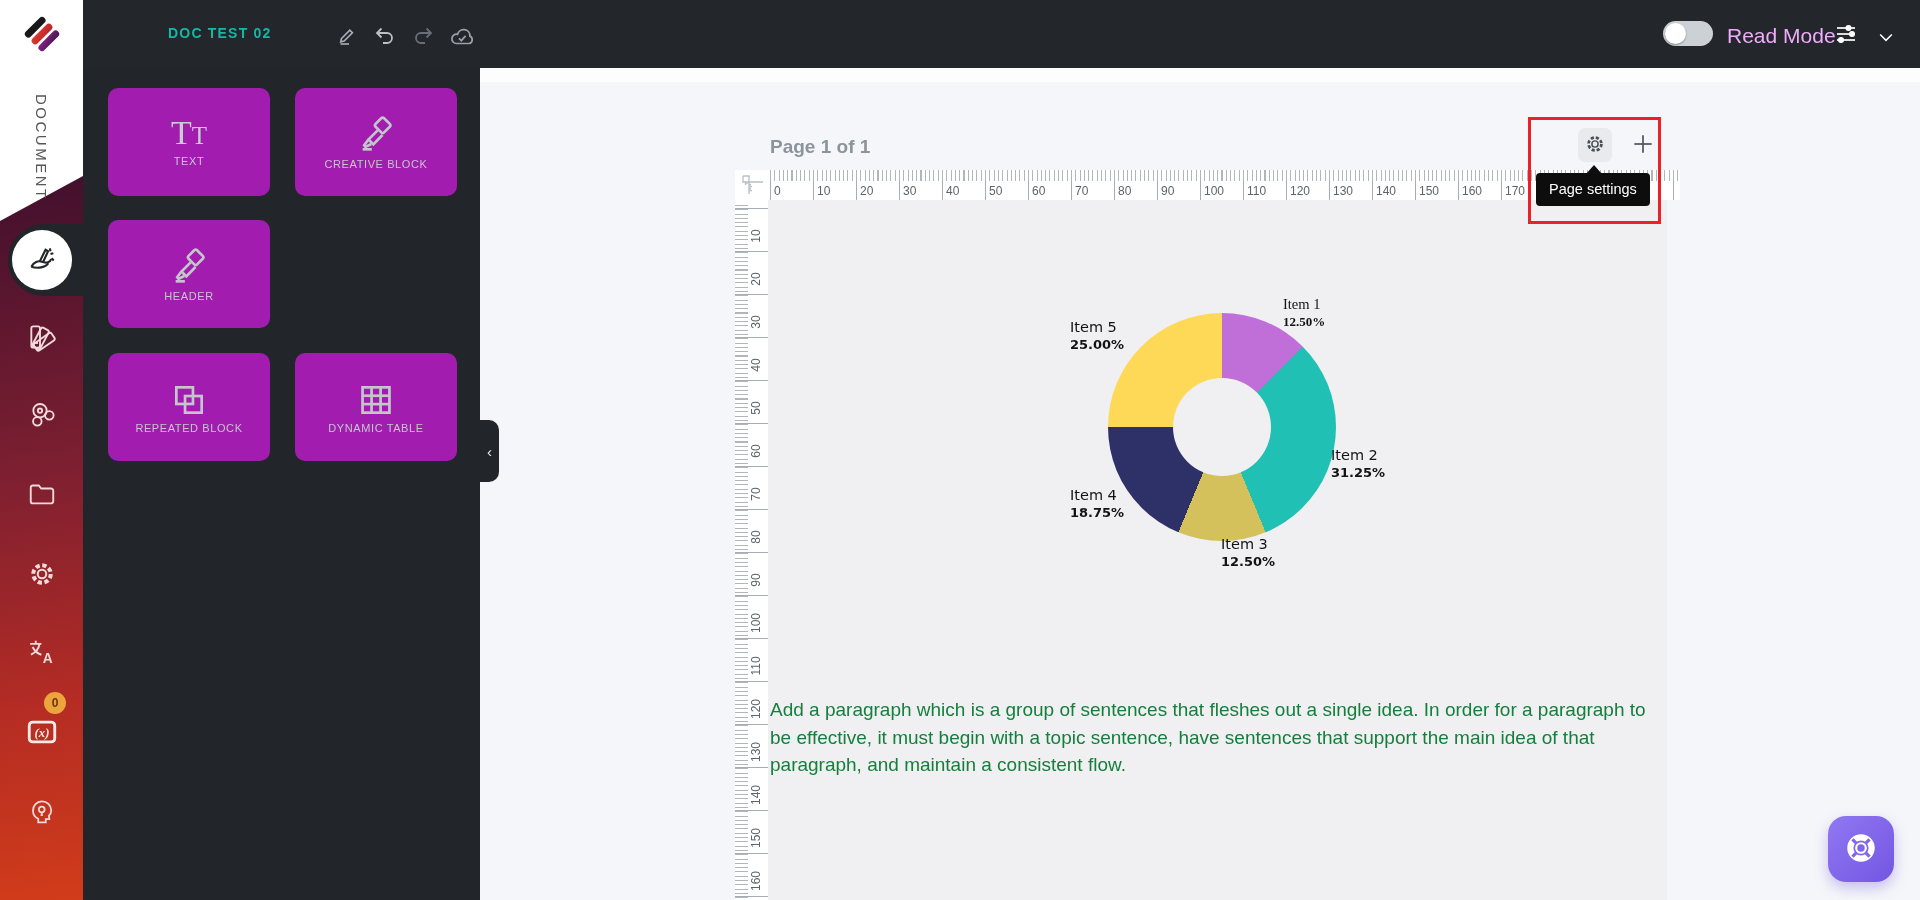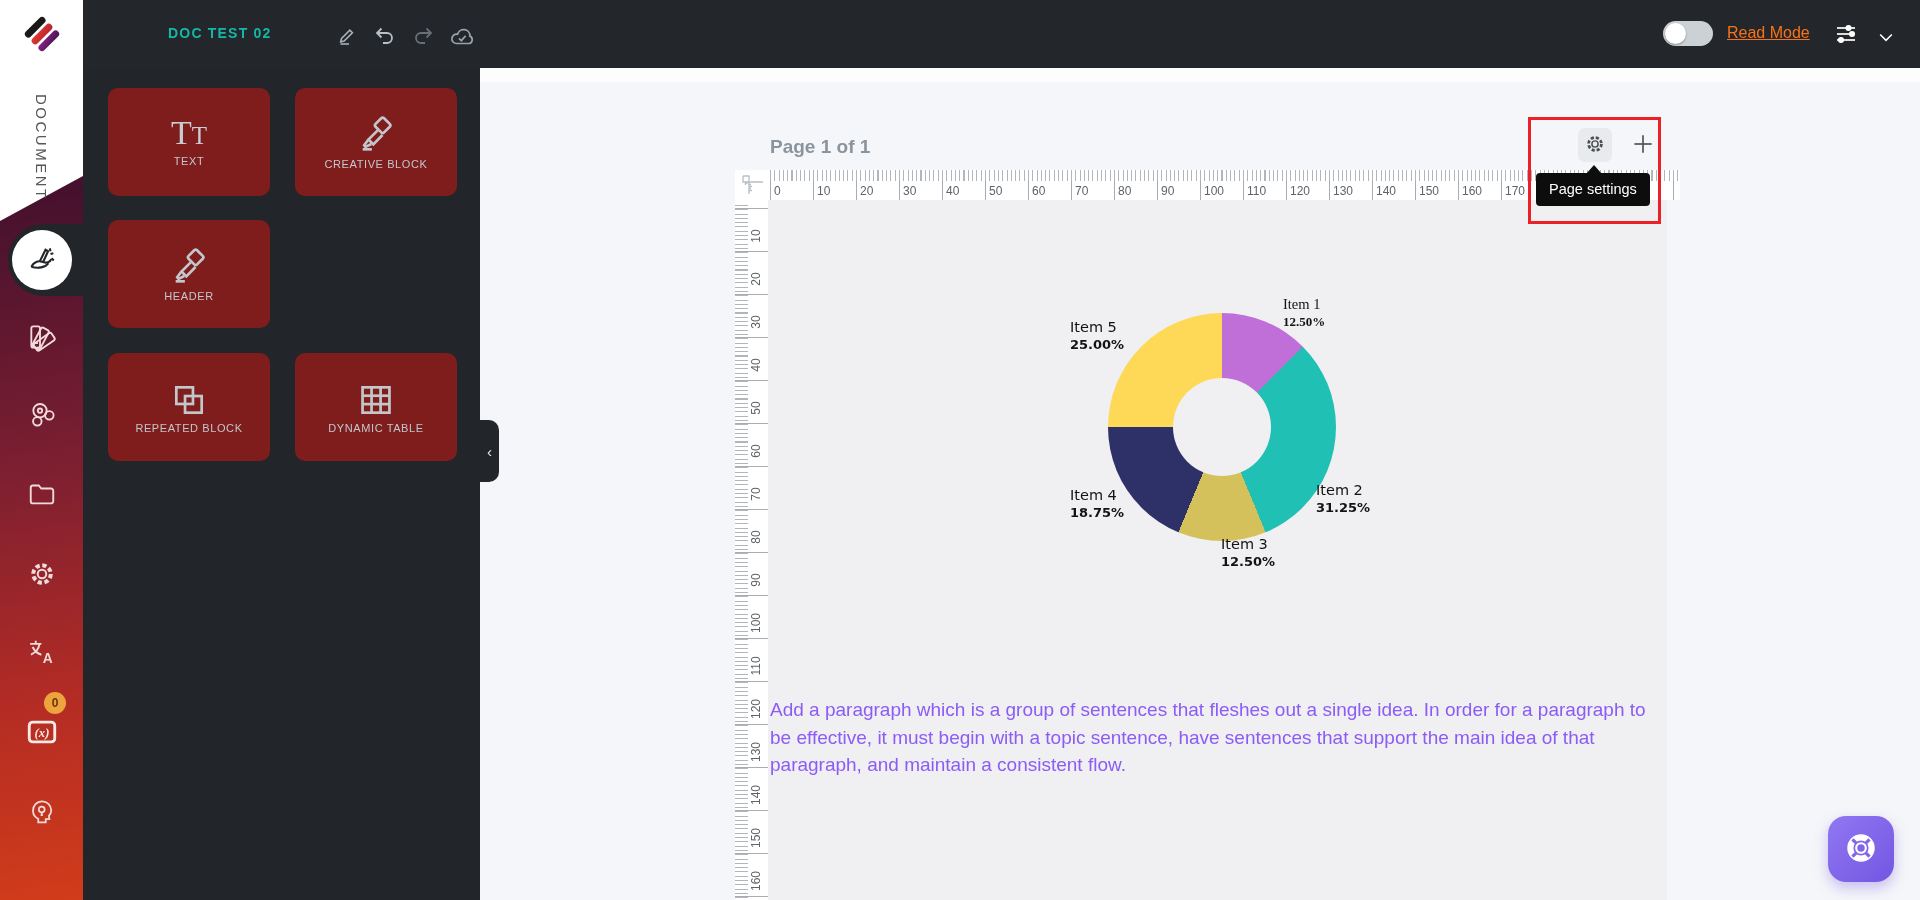--- a/index.html
+++ b/index.html
@@ -4,21 +4,21 @@
 <style>
   * { margin:0; padding:0; box-sizing:border-box; }
   html,body { width:1920px; height:900px; overflow:hidden; background:#f5f6f9;
               font-family:"Liberation Sans", sans-serif; }
   #app { position:relative; width:1920px; height:900px; }
 
   
   .topbar { position:absolute; left:83px; top:0; width:1837px; height:68px; background:#23262b; z-index:6; }
   .tb-title { position:absolute; left:85px; top:25px; color:#14b8a6; font-size:14px; font-weight:bold; letter-spacing:1.2px; }
   .tb-icbtn { position:absolute; top:24px; width:26px; height:26px; background:none; border:none; cursor:pointer; }
-  .readmode-label { position:absolute; left:1644px; top:24px; color:#f97316; font-size:16px;text-decoration:underline; }
+  .readmode-label { position:absolute; left:1644px; top:24px; color:#f0abfc; font-size:21px; }
   .toggle { position:absolute; left:1580px; top:21px; width:50px; height:25px; border-radius:13px; background:#ccd1d5; border:none; cursor:pointer; }
   .toggle .knob { position:absolute; left:2px; top:2px; width:21px; height:21px; border-radius:50%; background:#fff; box-shadow:0 1px 2px rgba(0,0,0,.35); }
 
   
   .sidebar { position:absolute; left:0; top:0; width:83px; height:900px; z-index:7;
              background:linear-gradient(172deg,#3f0f2d 18%,#7d1f31 52%,#b42c24 78%,#d13c1a 100%); }
   .sidebar-white { position:absolute; inset:0; background:#fff;
                    clip-path:polygon(0 0,100% 0,100% 176px,0 221px); }
   .brand-logo { position:absolute; left:21px; top:13px; width:42px; height:42px; }
   .vlabel { position:absolute; left:0; top:72px; width:83px; height:150px; display:flex; align-items:center; justify-content:center;
@@ -26,21 +26,21 @@
   .active-blob { position:absolute; left:8px; top:224px; width:75px; height:72px; background:#22252a; border-radius:36px 0 0 36px; }
   .active-circle { position:absolute; left:12px; top:230px; width:60px; height:60px; border-radius:50%; background:#fff;
                    display:flex; align-items:center; justify-content:center; border:none; cursor:pointer; }
   .sb-btn { position:absolute; left:0; width:83px; height:40px; background:none; border:none; cursor:pointer;
             display:flex; align-items:center; justify-content:center; }
   .badge { position:absolute; left:44px; top:692px; width:22px; height:22px; border-radius:50%; background:#eca43c;
            color:#6e330e; font-size:12px; font-weight:bold; display:flex; align-items:center; justify-content:center; z-index:2; }
 
   
   .panel { position:absolute; left:83px; top:68px; width:397px; height:832px; background:#22252a; z-index:5; }
-  .block-card { position:absolute; width:162px; height:108px; background:#7f1d1d; border:none; border-radius:10px; cursor:pointer;
+  .block-card { position:absolute; width:162px; height:108px; background:#a21caf; border:none; border-radius:10px; cursor:pointer;
                 display:flex; flex-direction:column; align-items:center; justify-content:center; }
   .block-card .blabel { font-size:11px; letter-spacing:.6px; color:#c3c7cb; }
   .col1 { left:25px; } .col2 { left:212px; }
   .row1 { top:20px; } .row2 { top:152px; } .row3 { top:285px; }
   .tt-icon { font-family:"Liberation Serif", serif; color:#c9cdd1; line-height:30px; }
   .tt-icon .big { font-size:34px; } .tt-icon .small { font-size:25px; }
   .collapse-tab { position:absolute; right:-19px; top:352px; width:19px; height:62px; background:#22252a;
                   border:none; border-radius:0 10px 10px 0; color:#e8eaec; font-size:15px; cursor:pointer; }
 
   
@@ -73,23 +73,23 @@
              background-size:13px 100%,100% 100%; background-repeat:no-repeat,repeat; background-position:0 5px,0 8px; }
   .v-num { position:absolute; left:11px; width:20px; height:18px; font-size:12px; color:#5f6469;
            display:flex; align-items:center; justify-content:center; transform:rotate(-90deg); }
 
   
   .page-content { position:absolute; left:288px; top:132px; width:899px; height:700px; background:#f0eff1; }
   .donut { position:absolute; left:340px; top:113px; width:228px; height:228px; border-radius:50%; }
   .donut-hole { position:absolute; inset:65px; border-radius:50%; background:#f0eff1; }
   .cl { position:absolute; font-family:"DejaVu Sans", sans-serif; font-size:14.5px; color:#131313; line-height:16.5px; }
   .cl b { font-size:13px;text-align:right; }
-  .cl1 { left:515px; top:96px;font-family:Liberation Serif, serif; } .cl2 { left:548px; top:247px;margin-top:35px; } .cl3 { left:453px; top:336px; }
+  .cl1 { left:515px; top:96px;font-family:Liberation Serif, serif; } .cl2 { left:563px; top:247px; } .cl3 { left:453px; top:336px; }
   .cl4 { left:302px; top:287px; } .cl5 { left:302px; top:119px; }
-  .paragraph { position:absolute; left:2px; top:496px; width:880px; font-size:19px; line-height:27.5px; color:#8b5cf6; }
+  .paragraph { position:absolute; left:2px; top:496px; width:880px; font-size:19px; line-height:27.5px; color:#15803d; }
 
   .fab { position:absolute; left:1348px; top:748px; width:66px; height:66px; border:none; border-radius:18px; cursor:pointer;
          background:linear-gradient(135deg,#9078f2,#7456e2); box-shadow:0 6px 14px rgba(116,86,226,.35);
          display:flex; align-items:center; justify-content:center; }
 </style>
 </head>
 <body>
 
 <div id="app">
 

